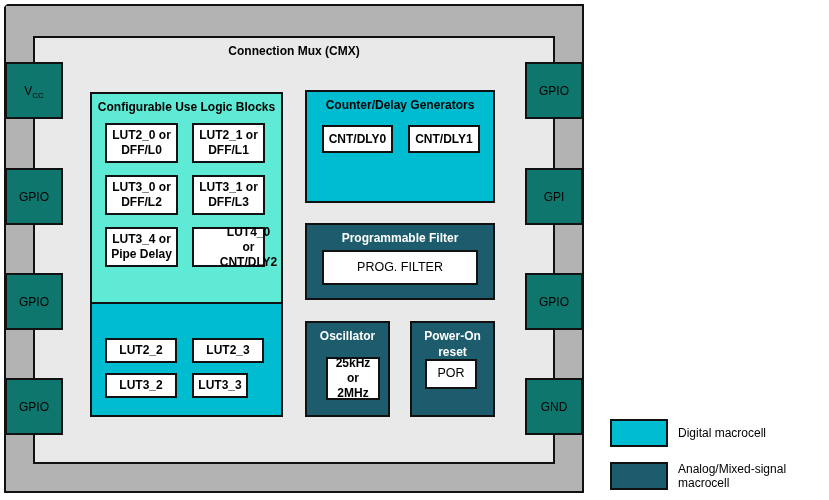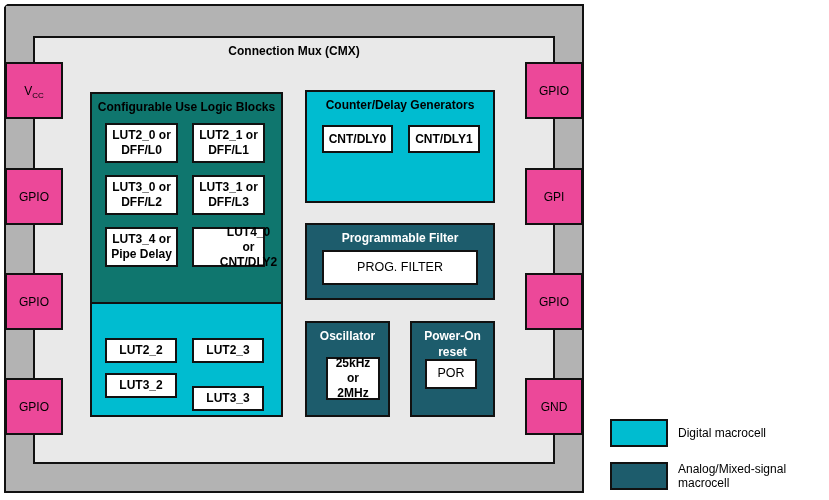--- a/index.html
+++ b/index.html
@@ -13,21 +13,21 @@
   }
   .inner{
     position:absolute;left:33px;top:36px;width:522px;height:428px;
     border:2px solid #111;box-sizing:border-box;
   }
   .cmx-title{
     position:absolute;left:0;top:6px;width:100%;text-align:center;
     font-weight:bold;font-size:12px;
   }
   .pin{
-    position:absolute;width:58px;height:57px;background:#ec4899;
+    position:absolute;width:58px;height:57px;background:#0f766e;
     border:2px solid #111;box-sizing:border-box;
     display:flex;align-items:center;justify-content:center;
     font-size:12px;z-index:5;
   }
   .pin sub{font-size:8px;line-height:0;}
   .block{
     position:absolute;border:2px solid #111;box-sizing:border-box;z-index:3;
   }
   .block-title{
     position:absolute;left:0;top:5px;width:100%;text-align:center;
@@ -63,21 +63,21 @@
   </div>
   <div class="pin" style="left:5px;top:168px;">GPIO</div>
   <div class="pin" style="left:5px;top:273px;">GPIO</div>
   <div class="pin" style="left:5px;top:378px;">GPIO</div>
 
   <div class="pin" style="left:525px;top:62px;">GPIO</div>
   <div class="pin" style="left:525px;top:168px;">GPI</div>
   <div class="pin" style="left:525px;top:273px;">GPIO</div>
   <div class="pin" style="left:525px;top:378px;">GND</div>
 
-  <div class="block" style="left: 90px; top: 92px; width: 193px; height: 234px; background-color: #0f766e;">
+  <div class="block" style="left: 90px; top: 92px; width: 193px; height: 234px; background-color: #5eead4;">
     <div class="block-title">Configurable Use Logic Blocks</div>
     <div class="cell" style="left:13px;top:29px;width:73px;height:40px;">LUT2_0 or
 DFF/L0</div>
     <div class="cell" style="left:100px;top:29px;width:73px;height:40px;">LUT2_1 or
 DFF/L1</div>
     <div class="cell" style="left:13px;top:81px;width:73px;height:40px;">LUT3_0 or
 DFF/L2</div>
     <div class="cell" style="left:100px;top:81px;width:73px;height:40px;">LUT3_1 or
 DFF/L3</div>
     <div class="cell" style="left:13px;top:133px;width:73px;height:40px;">LUT3_4 or
@@ -94,21 +94,21 @@
 
   <div class="block" style="left: 305px; top: 223px; width: 190px; height: 77px; background-color: rgb(29, 92, 108);">
     <div class="block-title light">Programmable Filter</div>
     <div class="cell regular" style="left:15px;top:25px;width:156px;height:35px;">PROG. FILTER</div>
   </div>
 
   <div class="block" style="left: 90px; top: 302px; width: 193px; height: 115px; background-color: rgb(0, 188, 208);">
     <div class="cell" style="left:13px;top:34px;width:72px;height:25px;">LUT2_2</div>
     <div class="cell" style="left:100px;top:34px;width:72px;height:25px;">LUT2_3</div>
     <div class="cell" style="left:13px;top:69px;width:72px;height:25px;">LUT3_2</div>
-    <div class="cell" style="left:100px;top:69px;width:72px;height:25px;margin-top:13px;">LUT3_3</div>
+    <div class="cell" style="left:100px;top:69px;width:56px;height:25px;">LUT3_3</div>
   </div>
 
   <div class="block" style="left: 305px; top: 321px; width: 85px; height: 96px; background-color: rgb(29, 92, 108);">
     <div class="block-title light">Oscillator</div>
     <div class="cell" style="left:19px;top:34px;width:54px;height:43px;">25kHz or
 2MHz</div>
   </div>
 
   <div class="block" style="left: 410px; top: 321px; width: 85px; height: 96px; background-color: rgb(29, 92, 108);">
     <div class="block-title light">Power-On

